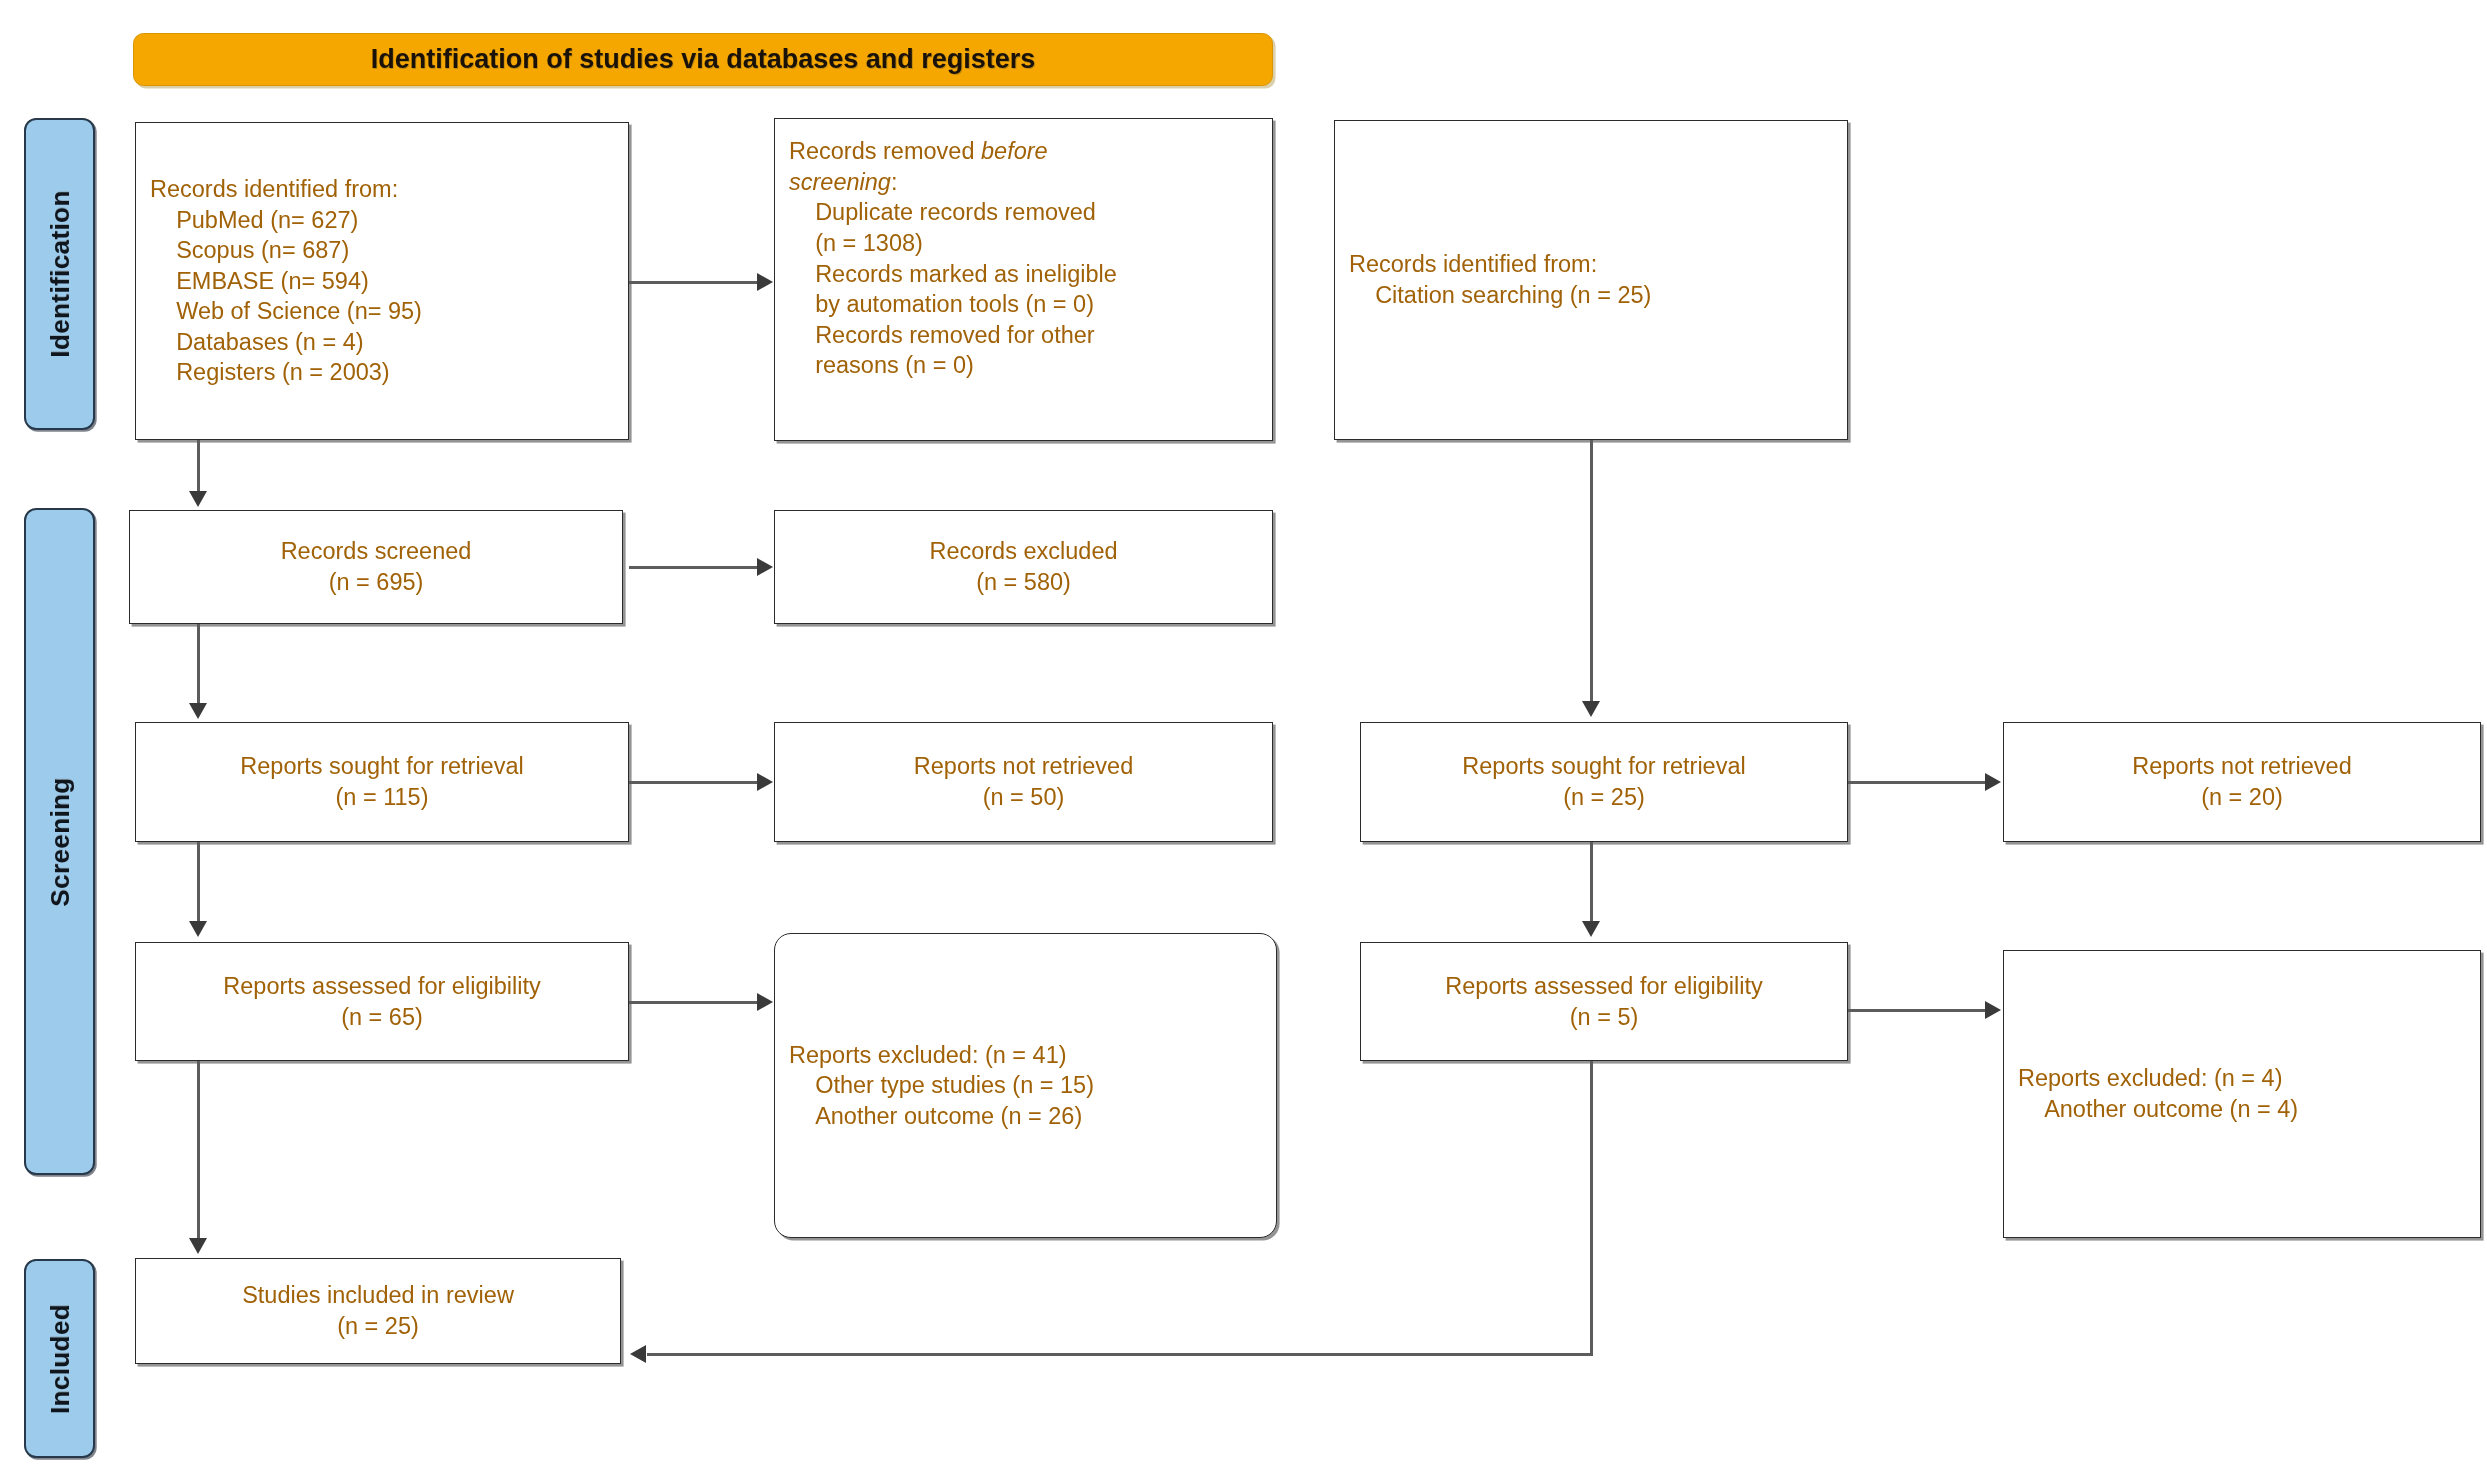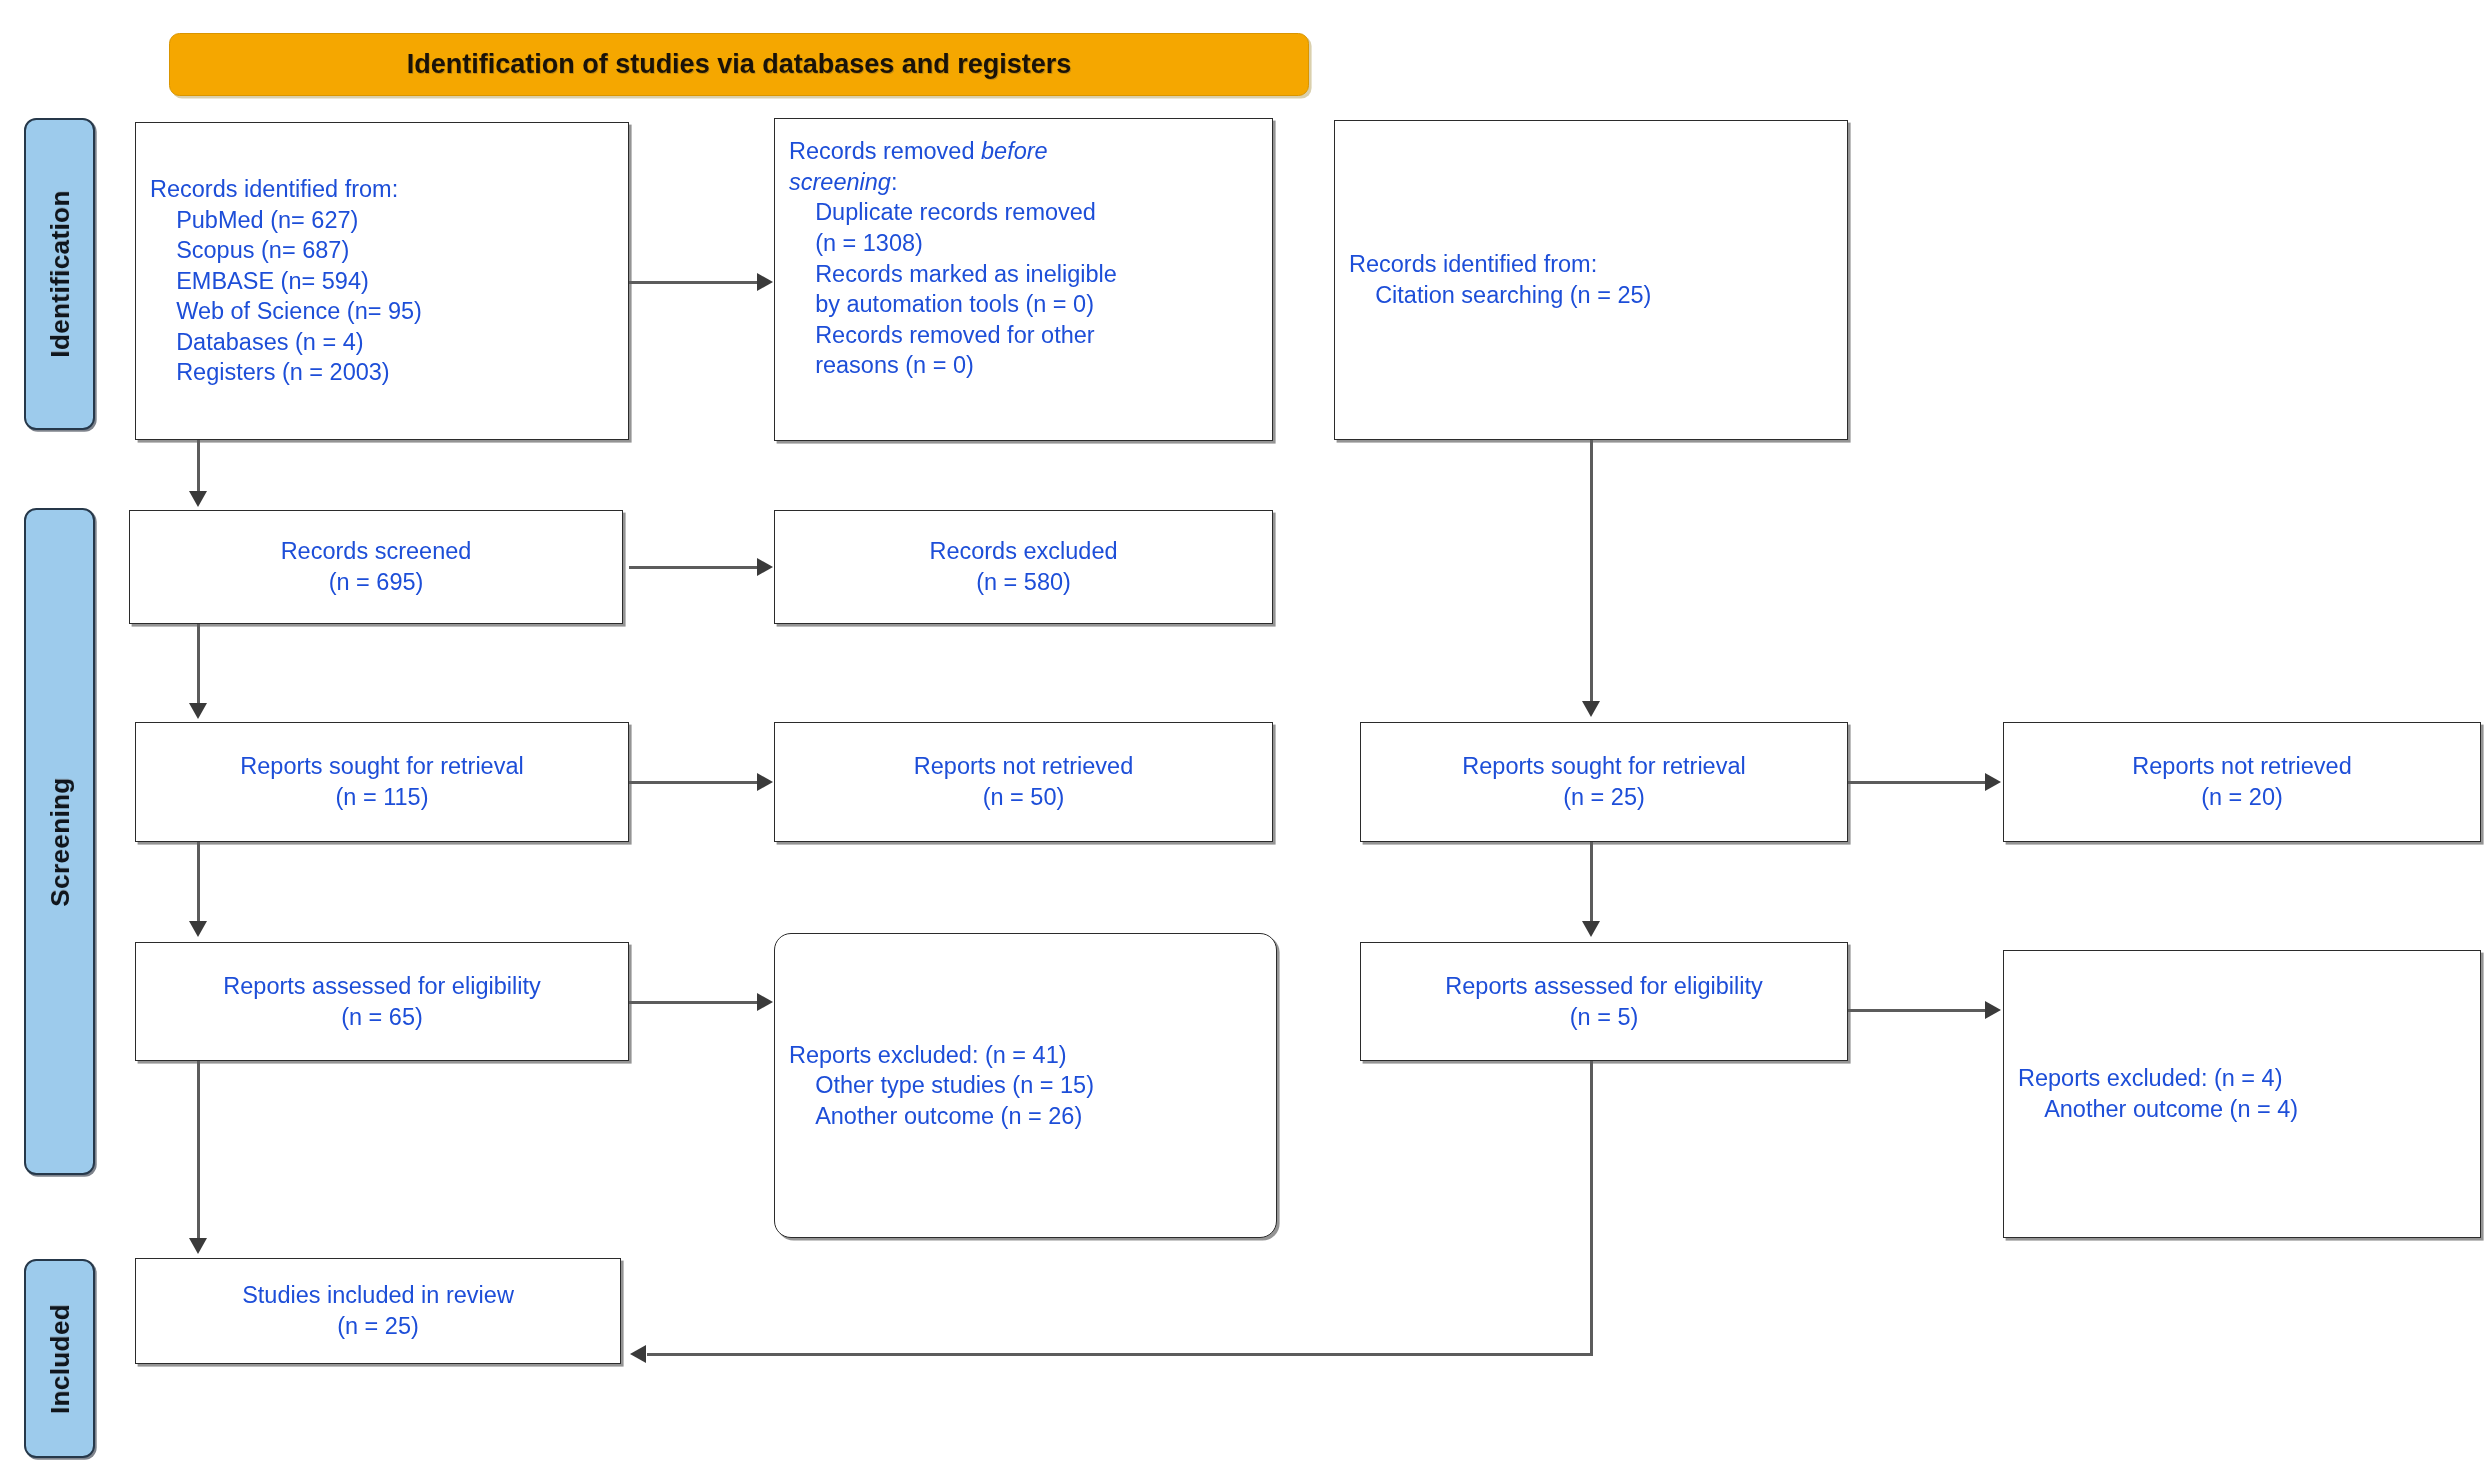--- a/index.html
+++ b/index.html
@@ -68,21 +68,21 @@
     padding: 0 14px;
     display: flex;
     flex-direction: column;
     justify-content: center;
   }
   .flow-box.vcenter { }
   .flow-box.vtop    { justify-content: flex-start; padding-top: 17.4px; }
   .box-text {
     font-size: 23.5px;
     line-height: 1.30;
-    color: #1d4ed8;
+    color: #a16207;
     white-space: pre-wrap;
   }
   .box-text.center { text-align: center; }
   .box-text.left   { text-align: left; }
   .box-text .ital  { font-style: italic; }
   
   .conn {
     position: absolute;
     background: #5c5c5c;
   }
@@ -117,21 +117,21 @@
   </div>
 
   <div class="stage-tab" style="left:24.4px; top:508px; width:71px; height:667px;">
     <span class="stage-label">Screening</span>
   </div>
 
   <div class="stage-tab" style="left:24.4px; top:1259px; width:71px; height:199px;">
     <span class="stage-label">Included</span>
   </div>
 
-  <div class="col-header" style="left:133px; top:33px; width:1140px; height:63px;margin-left:36px;">
+  <div class="col-header" style="left:133px; top:33px; width:1140px; height:53px;">
     <span class="hdr-text">Identification of studies via databases and registers</span>
   </div>
 
 
   <div class="flow-box vcenter" style="left:135px; top:122px; width:494px; height:318px;">
     <div class="box-text left">Records identified from:
     PubMed (n= 627)
     Scopus (n= 687)
     EMBASE (n= 594)
     Web of Science (n= 95)

